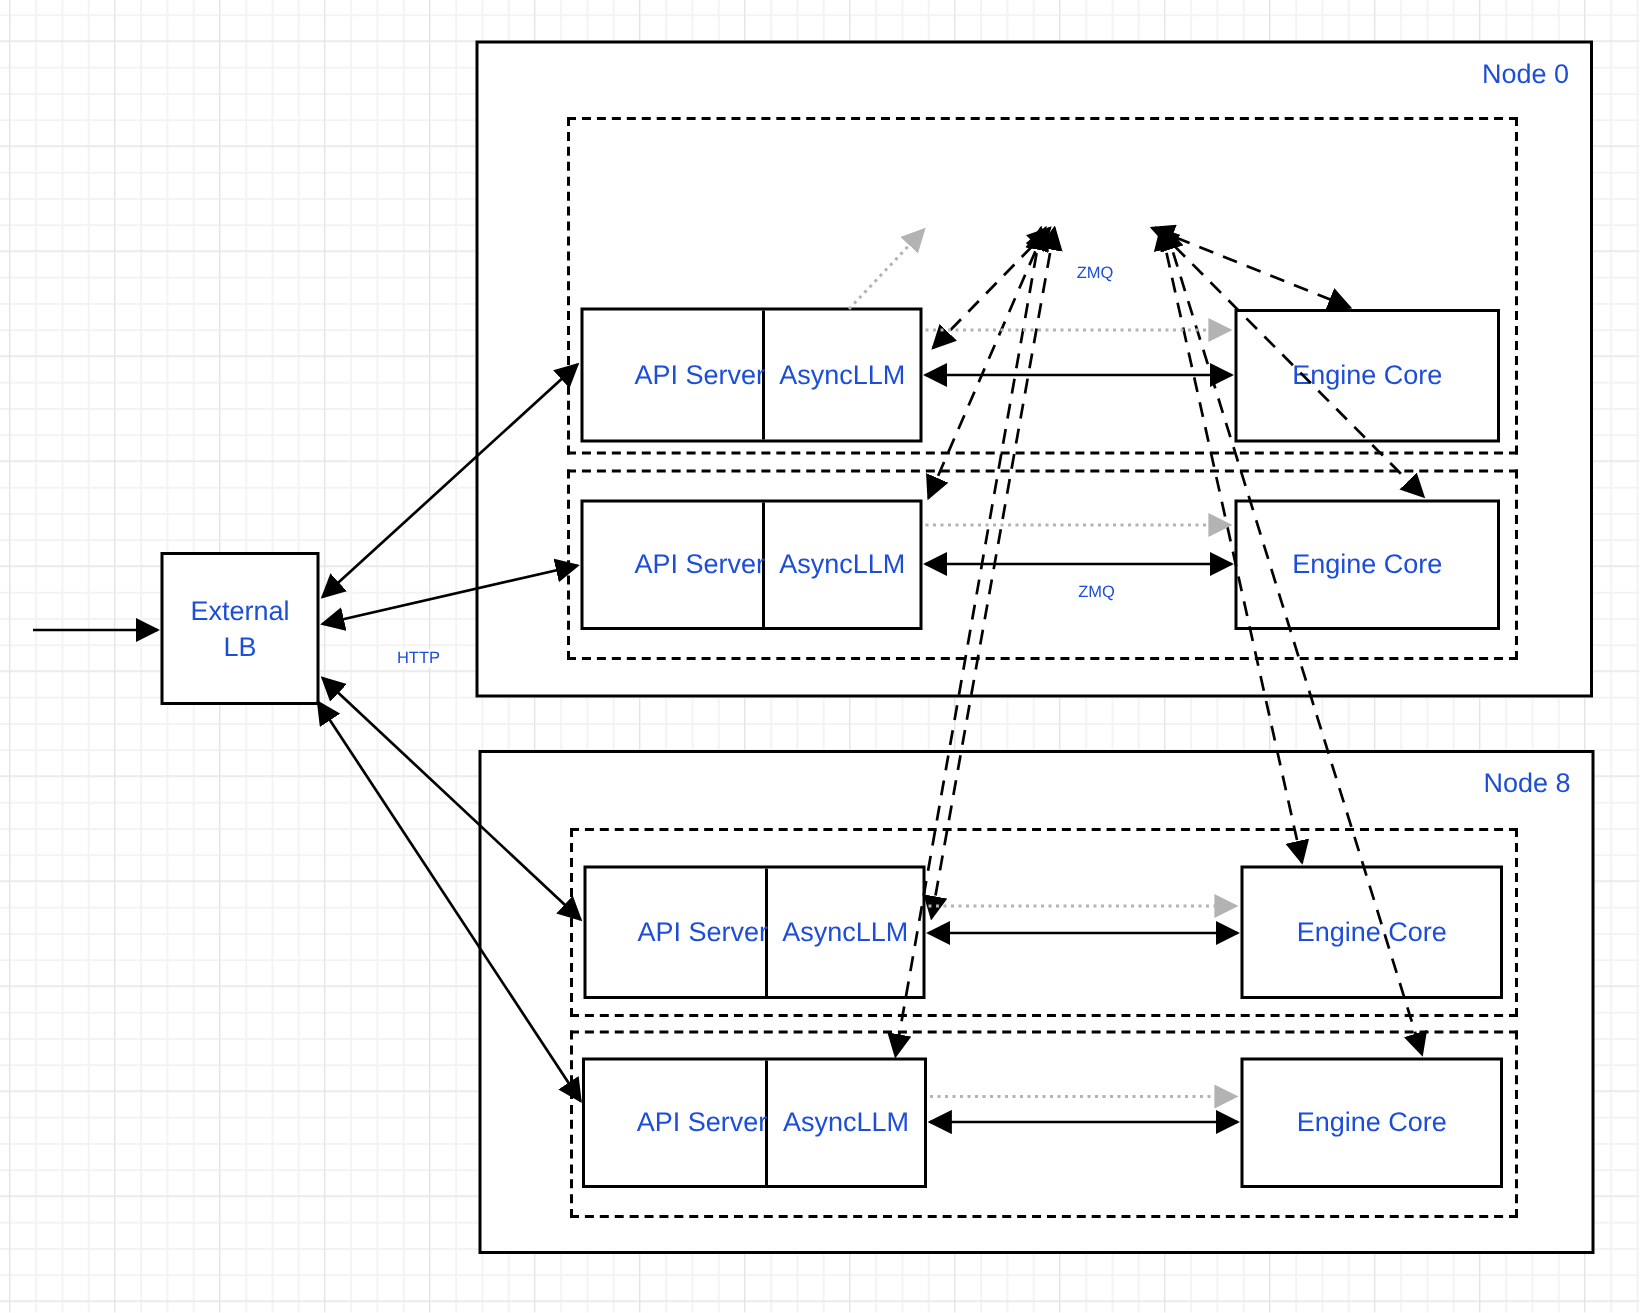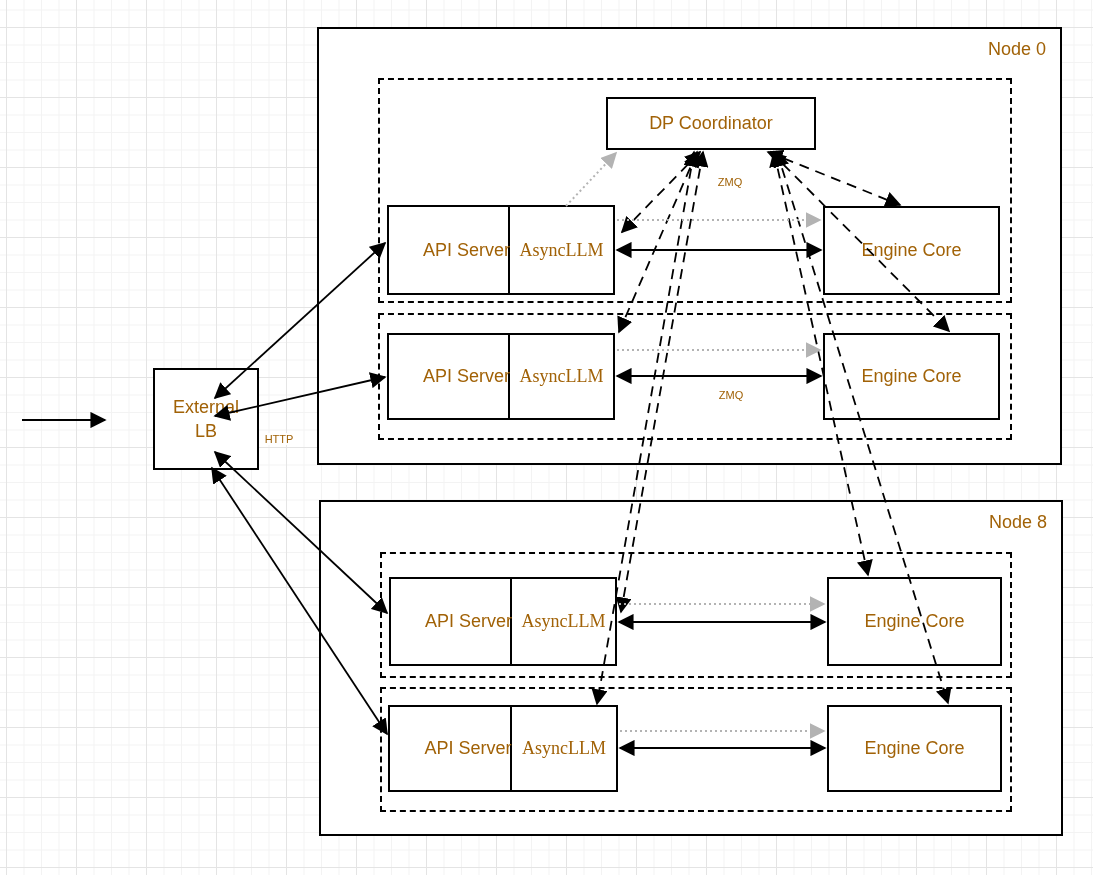--- a/index.html
+++ b/index.html
@@ -6,31 +6,31 @@
   #canvas{
     position:relative;width:1093px;height:875px;overflow:hidden;
     background-color:#ffffff;
     background-image:
       linear-gradient(to right,#e4e4e4 1px,transparent 1px),
       linear-gradient(to bottom,#e4e4e4 1px,transparent 1px),
       linear-gradient(to right,#f3f3f3 1px,transparent 1px),
       linear-gradient(to bottom,#f3f3f3 1px,transparent 1px);
     background-size:70px 70px,70px 70px,17.5px 17.5px,17.5px 17.5px;
     background-position:6px 27px,6px 27px,6px 27px,6px 27px;
-    font-family:"Liberation Sans",sans-serif;color:#a16207;
+    font-family:"Liberation Sans",sans-serif;color:#1d4ed8;
   }
   .box{position:absolute;background:#fff;border:2px solid #000;box-sizing:border-box;z-index:1;}
   .node-container{z-index:0;}
   .dashed{border-style:dashed;border-width:2px;z-index:0;}
   .node-label{position:absolute;top:10px;right:14px;font-size:18px;}
   .center{display:flex;align-items:center;justify-content:center;}
   .split{display:flex;align-items:stretch;}
   .cell{display:flex;align-items:center;justify-content:center;font-size:18px;white-space:nowrap;}
   .cell.left{width:54%;border-right:2px solid #000;box-sizing:border-box;padding-left:36px;}
-  .cell.right{flex:1;font-family:Liberation Serif, serif;}
+  .cell.right{flex:1;}
   .box-label{font-size:18px;text-align:center;line-height:1.35;}
   #edge-layer{position:absolute;left:0;top:0;z-index:2;pointer-events:none;}
   .edge-solid{stroke:#000;stroke-width:1.8;fill:none;}
   .edge-dashed{stroke:#000;stroke-width:1.8;stroke-dasharray:10 7;fill:none;}
   .edge-dotted{stroke:#b3b3b3;stroke-width:2;stroke-dasharray:2 3;fill:none;}
   .edge-label{position:absolute;z-index:3;font-size:11px;background:#fff;padding:0 2px;transform:translate(-50%,-50%);white-space:nowrap;}
 </style>
 </head>
 <body>
 
@@ -43,25 +43,22 @@
   <div class="box node-container" style="left:319px;top:500px;width:744px;height:336px;">
     <div class="node-label">Node 8</div>
   </div>
 
   <div class="box dashed" style="left:378px;top:78px;width:634px;height:225px;"></div>
   <div class="box dashed" style="left:378px;top:313px;width:634px;height:127px;"></div>
 
   <div class="box dashed" style="left:380px;top:552px;width:632px;height:126px;"></div>
   <div class="box dashed" style="left:380px;top:687px;width:632px;height:125px;"></div>
 
-  <div class="box center" style="left:606px;top:97px;width:210px;height:53px;">
-    <span class="box-label">DP Coordinator</span>
-  </div>
 
-  <div class="box center" style="left:107px;top:368px;width:106px;height:102px;margin-left:46px;">
+  <div class="box center" style="left:107px;top:368px;width:106px;height:102px;">
     <div class="box-label">
       <div>External</div>
       <div>LB</div>
     </div>
   </div>
 
   <div class="box split" style="left:387px;top:205px;width:228px;height:90px;">
     <div class="cell left">API Server</div>
     <div class="cell right">AsyncLLM</div>
   </div>

